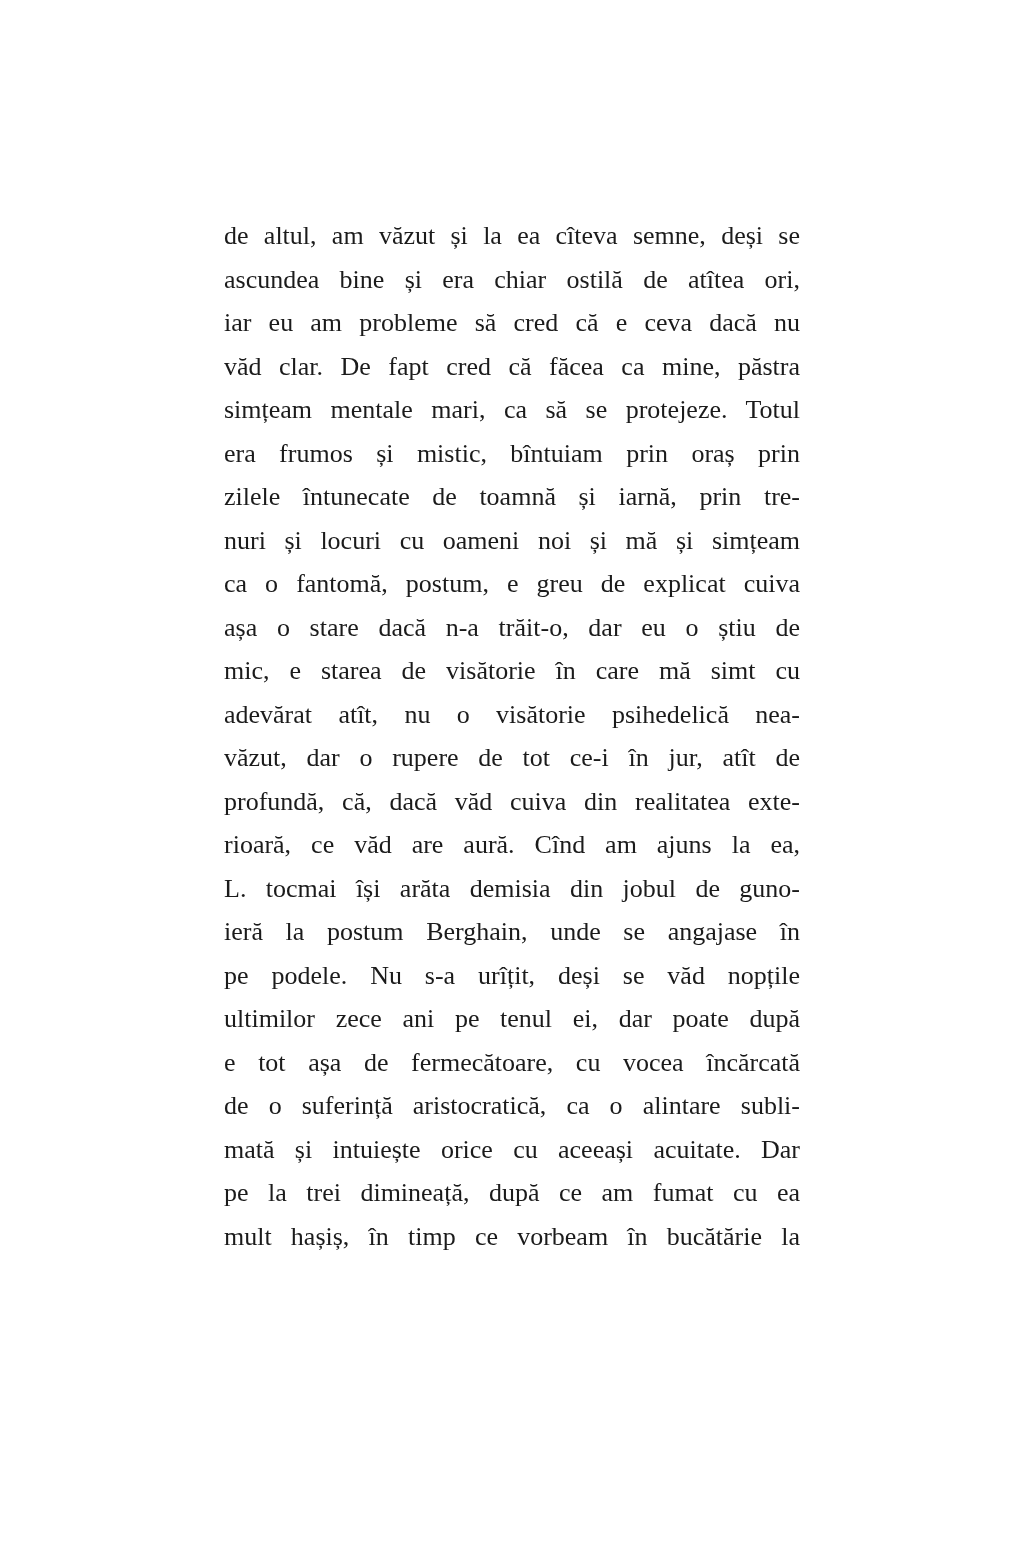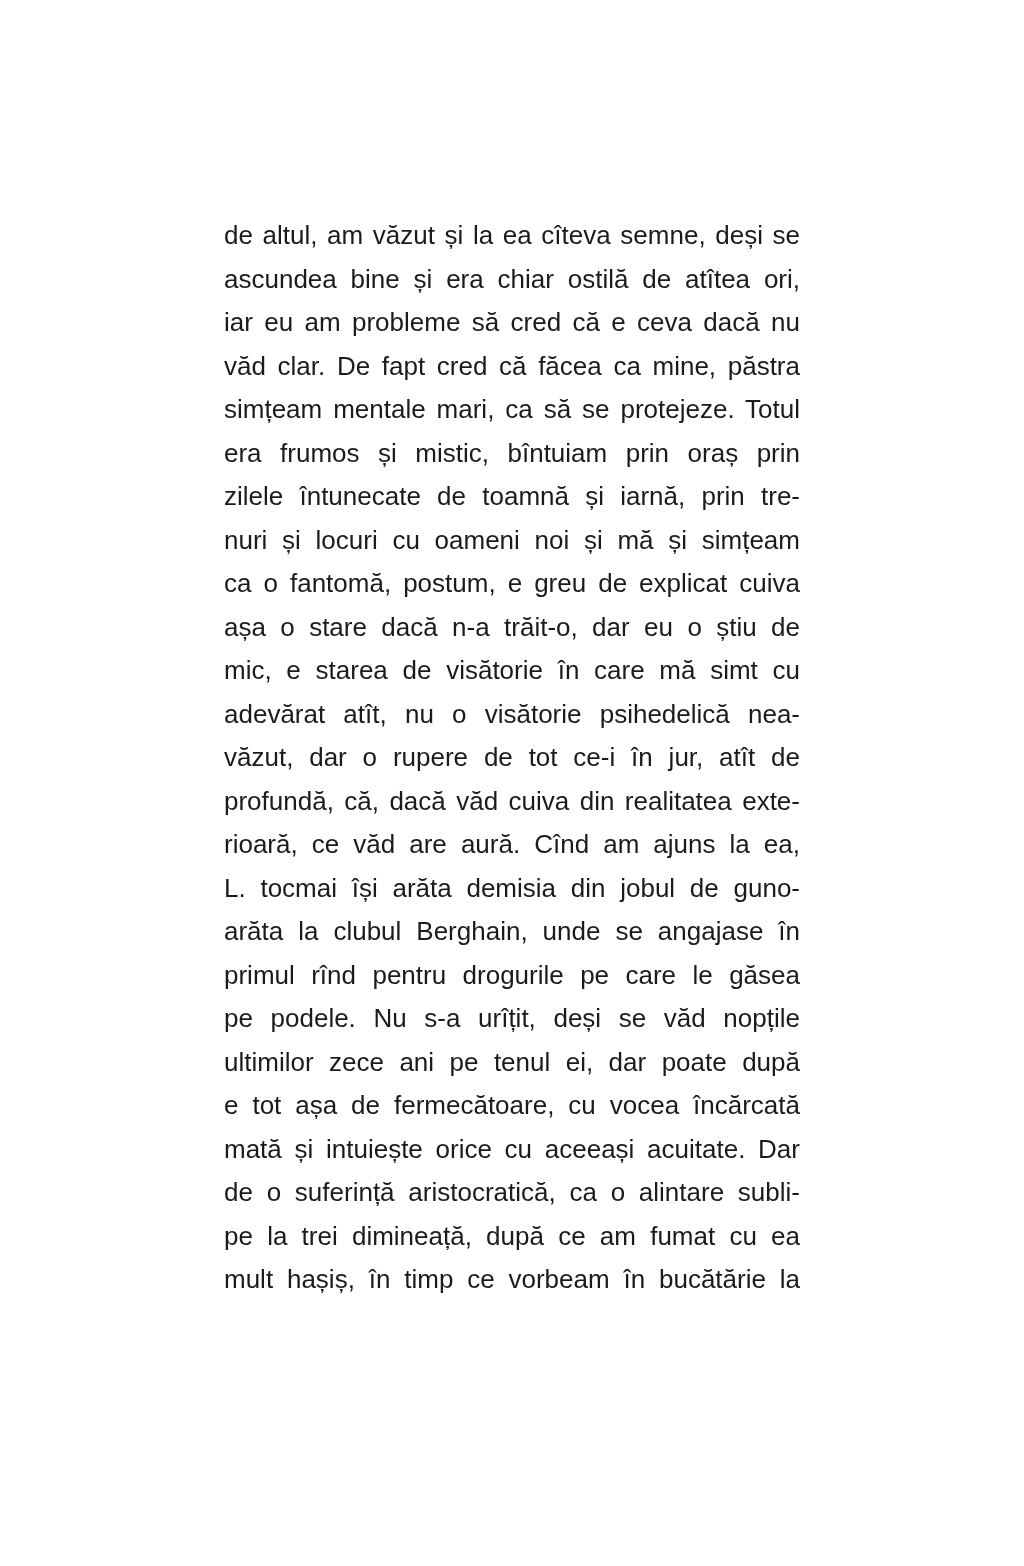--- a/index.html
+++ b/index.html
@@ -6,21 +6,21 @@
     margin: 0;
     padding: 0;
     background: #ffffff;
   }
   .page {
     position: relative;
     width: 1024px;
     height: 1301px;
     background: #ffffff;
     overflow: hidden;
-    font-family: Liberation Sans, sans-serif;
+    font-family: Liberation Serif, serif;
     color: #1b1b1b;
   }
   .text-block {
     position: absolute;
     top: 214px;
     left: 224px;
     width: 576px;
     font-size: 26px;
     line-height: 43.5px;
   }
@@ -69,27 +69,26 @@
       <div class="line">zilele întunecate de toamnă și iarnă, prin tre-</div>
       <div class="line">nuri și locuri cu oameni noi și mă și simțeam</div>
       <div class="line">ca o fantomă, postum, e greu de explicat cuiva</div>
       <div class="line">așa o stare dacă n-a trăit-o, dar eu o știu de</div>
       <div class="line">mic, e starea de visătorie în care mă simt cu</div>
       <div class="line">adevărat atît, nu o visătorie psihedelică nea-</div>
       <div class="line">văzut, dar o rupere de tot ce-i în jur, atît de</div>
       <div class="line">profundă, că, dacă văd cuiva din realitatea exte-</div>
       <div class="line">rioară, ce văd are aură. Cînd am ajuns la ea,</div>
       <div class="line">L. tocmai își arăta demisia din jobul de guno-</div>
-      <div class="line">arăta la clubul Berghain, unde se angajase în</div>
-      <div class="line">primul rînd pentru drogurile pe care le găsea</div>
+      <div class="line">ieră la postum Berghain, unde se angajase în</div>
       <div class="line">pe podele. Nu s-a urîțit, deși se văd nopțile</div>
       <div class="line">ultimilor zece ani pe tenul ei, dar poate după</div>
       <div class="line">e tot așa de fermecătoare, cu vocea încărcată</div>
+      <div class="line">de o suferință aristocratică, ca o alintare subli-</div>
       <div class="line">mată și intuiește orice cu aceeași acuitate. Dar</div>
-      <div class="line">de o suferință aristocratică, ca o alintare subli-</div>
       <div class="line">pe la trei dimineață, după ce am fumat cu ea</div>
       <div class="line">mult hașiș, în timp ce vorbeam în bucătărie la</div>
     </div>
 
   <div class="footer">
     <span class="page-number">20</span>
     <span class="sep">|</span>
     <span class="author">Dan Sociu</span>
   </div>
 

